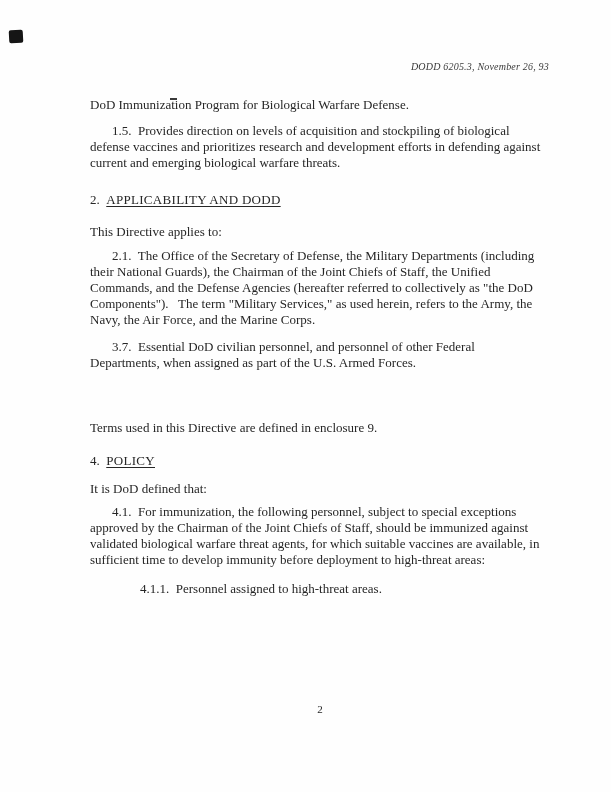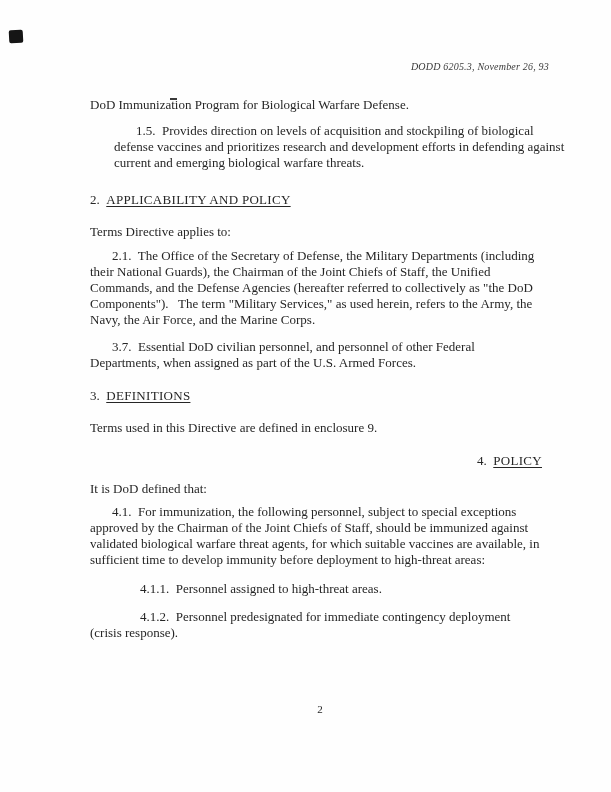--- a/index.html
+++ b/index.html
@@ -70,40 +70,38 @@
 <div class="sheet">
 
   <div class="abs scan-mark"></div>
 
   <div class="abs hdr">DODD 6205.3, November 26, 93</div>
 
   <div class="abs overline-mark"></div>
 
   <div class="abs body-text" style="top:97px;">DoD Immunization Program for Biological Warfare Defense.</div>
 
-  <div class="abs body-text indent" style="top:123px;margin-left:24px;">1.5.  Provides direction on levels of acquisition and stockpiling of biological defense vaccines and prioritizes research and development efforts in defending against current and emerging biological warfare threats.</div>
+  <div class="abs body-text indent" style="top:123px;">1.5.  Provides direction on levels of acquisition and stockpiling of biological defense vaccines and prioritizes research and development efforts in defending against current and emerging biological warfare threats.</div>
 
-  <div class="abs body-text heading" style="top:192px;"><span>2.</span>&nbsp; <span class="sec-title">APPLICABILITY AND POLICY</span></div>
+  <div class="abs body-text heading" style="top:192px;"><span>2.</span>&nbsp; <span class="sec-title">APPLICABILITY AND DODD</span></div>
 
-  <div class="abs body-text" style="top:224px;">Terms Directive applies to:</div>
+  <div class="abs body-text" style="top:224px;">This Directive applies to:</div>
 
   <div class="abs body-text indent" style="top:248px;">2.1.  The Office of the Secretary of Defense, the Military Departments (including their National Guards), the Chairman of the Joint Chiefs of Staff, the Unified Commands, and the Defense Agencies (hereafter referred to collectively as "the DoD Components").   The term "Military Services," as used herein, refers to the Army, the Navy, the Air Force, and the Marine Corps.</div>
 
   <div class="abs body-text indent" style="top:339px;">3.7.  Essential DoD civilian personnel, and personnel of other Federal Departments, when assigned as part of the U.S. Armed Forces.</div>
 
-  <div class="abs body-text heading" style="top:388px;"><span>3.</span>&nbsp; <span class="sec-title">DEFINITIONS</span></div>
 
   <div class="abs body-text" style="top:420px;">Terms used in this Directive are defined in enclosure 9.</div>
 
-  <div class="abs body-text heading" style="top:453px;text-align:right;"><span>4.</span>&nbsp; <span class="sec-title">POLICY</span></div>
+  <div class="abs body-text heading" style="top:453px;"><span>4.</span>&nbsp; <span class="sec-title">POLICY</span></div>
 
   <div class="abs body-text" style="top:481px;">It is DoD defined that:</div>
 
   <div class="abs body-text indent" style="top:504px;">4.1.  For immunization, the following personnel, subject to special exceptions approved by the Chairman of the Joint Chiefs of Staff, should be immunized against validated biological warfare threat agents, for which suitable vaccines are available, in sufficient time to develop immunity before deployment to high-threat areas:</div>
 
   <div class="abs body-text subindent" style="top:581px;">4.1.1.  Personnel assigned to high-threat areas.</div>
 
-  <div class="abs body-text subindent" style="top:609px;">4.1.2.  Personnel predesignated for immediate contingency deployment (crisis response).</div>
 
 
   <div class="abs pagenum">2</div>
 
 </div>
 
 </body></html>

